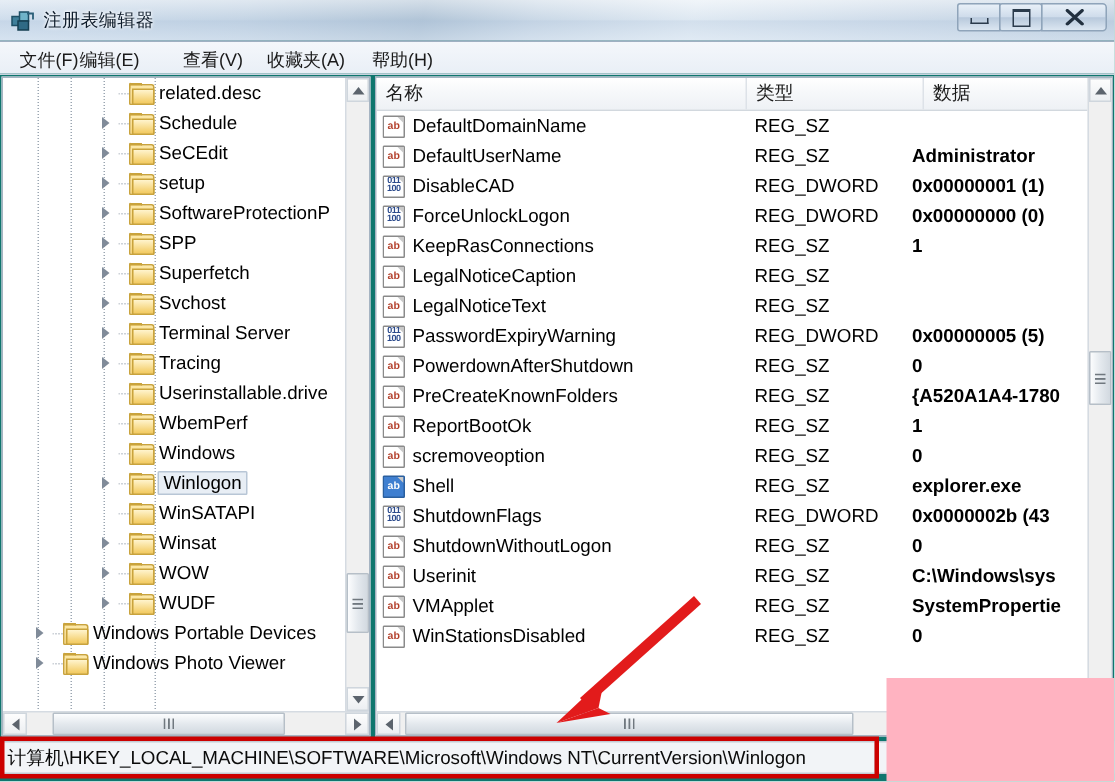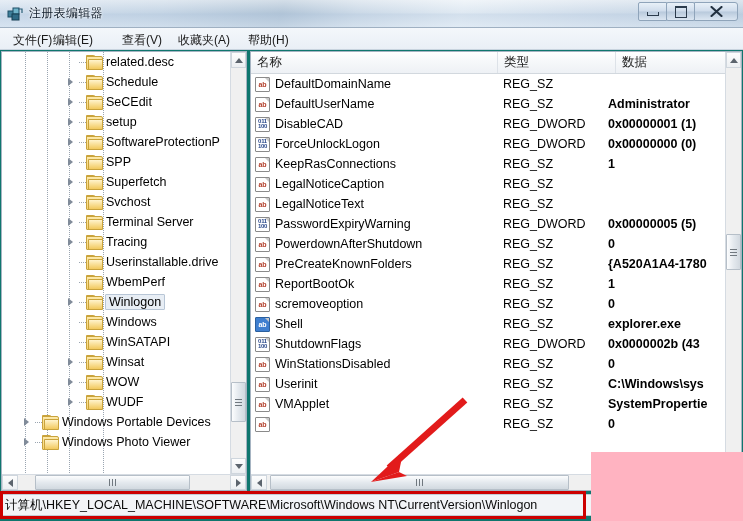--- a/index.html
+++ b/index.html
@@ -578,43 +578,43 @@
           <span class="tree-indent" style="width: 63px;"></span>
           <span class="tw-expander"></span>
           <span class="tw-dots"></span>
           <span class="folder">
             <span class="tab"></span>
             <span class="back"></span>
             <span class="front"></span>
           </span>
           <span class="tree-label">WbemPerf</span>
         </div>
+        <div class="tree-row">
+          <span class="tree-indent" style="width: 63px;"></span>
+          <span class="tw-expander"></span>
+          <span class="tw-dots"></span>
+          <span class="folder">
+            <span class="tab"></span>
+            <span class="back"></span>
+            <span class="front"></span>
+          </span>
+          <span class="tree-label">Windows</span>
+        </div>
         <div class="tree-row selected">
           <span class="tree-indent" style="width: 63px;"></span>
           <span class="tw-expander">
             <span class="tri"></span>
           </span>
           <span class="tw-dots"></span>
           <span class="folder">
             <span class="tab"></span>
             <span class="back"></span>
             <span class="front"></span>
           </span>
           <span class="tree-label">Winlogon</span>
-        </div>
-        <div class="tree-row">
-          <span class="tree-indent" style="width: 63px;"></span>
-          <span class="tw-expander"></span>
-          <span class="tw-dots"></span>
-          <span class="folder">
-            <span class="tab"></span>
-            <span class="back"></span>
-            <span class="front"></span>
-          </span>
-          <span class="tree-label">Windows</span>
         </div>
         <div class="tree-row">
           <span class="tree-indent" style="width: 63px;"></span>
           <span class="tw-expander"></span>
           <span class="tw-dots"></span>
           <span class="folder">
             <span class="tab"></span>
             <span class="back"></span>
             <span class="front"></span>
           </span>
@@ -891,53 +891,54 @@
           </div>
           <div class="cell c-type">REG_DWORD</div>
           <div class="cell c-data">0x0000002b (43</div>
         </div>
         <div class="lv-row">
           <div class="cell c-name">
             <span class="vicon sz">
               <span class="fold"></span>
               <span class="lbl">ab</span>
             </span>
+            <span>ShutdownWithoutLogon</span>
+          </div>
+          <div class="cell c-type">REG_SZ</div>
+          <div class="cell c-data">0</div>
+        </div>
+        <div class="lv-row">
+          <div class="cell c-name">
+            <span class="vicon sz">
+              <span class="fold"></span>
+              <span class="lbl">ab</span>
+            </span>
+            <span>Userinit</span>
+          </div>
+          <div class="cell c-type">REG_SZ</div>
+          <div class="cell c-data">C:\Windows\sys</div>
+        </div>
+        <div class="lv-row">
+          <div class="cell c-name">
+            <span class="vicon sz">
+              <span class="fold"></span>
+              <span class="lbl">ab</span>
+            </span>
+            <span>VMApplet</span>
+          </div>
+          <div class="cell c-type">REG_SZ</div>
+          <div class="cell c-data">SystemPropertie</div>
+        </div>
+        <div class="lv-row">
+          <div class="cell c-name">
+            <span class="vicon sz">
+              <span class="fold"></span>
+              <span class="lbl">ab</span>
+            </span>
             <span>WinStationsDisabled</span>
-          </div>
-          <div class="cell c-type">REG_SZ</div>
-          <div class="cell c-data">0</div>
-        </div>
-        <div class="lv-row">
-          <div class="cell c-name">
-            <span class="vicon sz">
-              <span class="fold"></span>
-              <span class="lbl">ab</span>
-            </span>
-            <span>Userinit</span>
-          </div>
-          <div class="cell c-type">REG_SZ</div>
-          <div class="cell c-data">C:\Windows\sys</div>
-        </div>
-        <div class="lv-row">
-          <div class="cell c-name">
-            <span class="vicon sz">
-              <span class="fold"></span>
-              <span class="lbl">ab</span>
-            </span>
-            <span>VMApplet</span>
-          </div>
-          <div class="cell c-type">REG_SZ</div>
-          <div class="cell c-data">SystemPropertie</div>
-        </div>
-        <div class="lv-row">
-          <div class="cell c-name">
-            <span class="vicon sz">
-              <span class="fold"></span>
-              <span class="lbl">ab</span>
-            </span>
           </div>
           <div class="cell c-type">REG_SZ</div>
           <div class="cell c-data">0</div>
         </div>
       </div>
 
     <div class="vscroll" style="right:0px; top:0;">
       <div class="arrow-up">
           <div class="tri-up"></div>
         </div>

